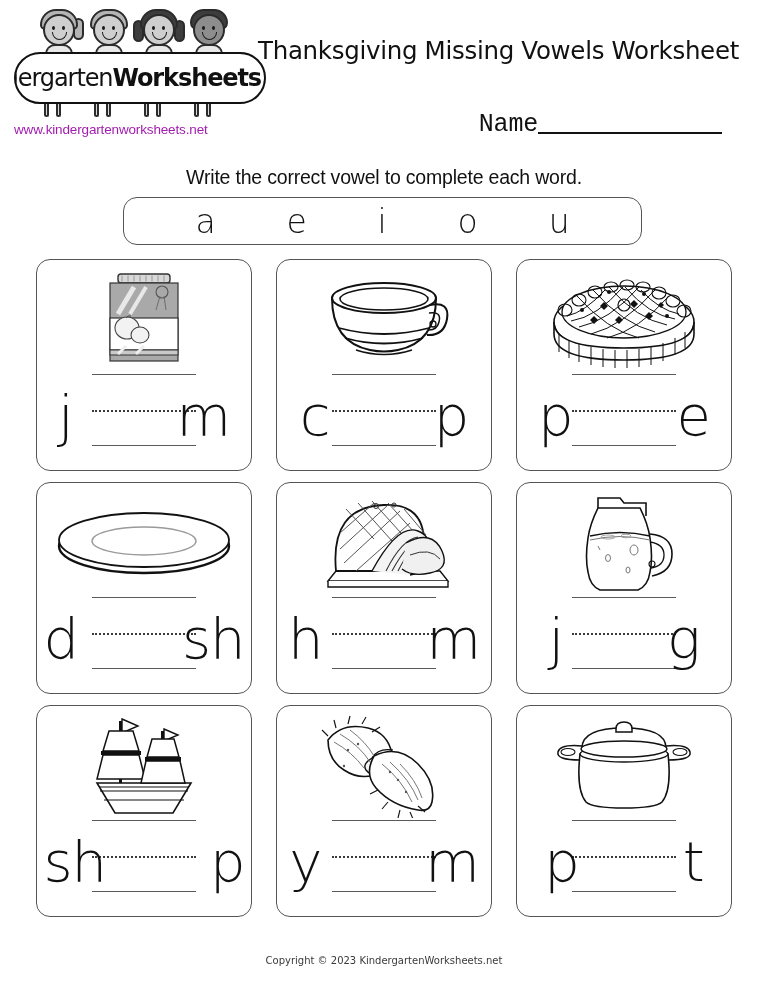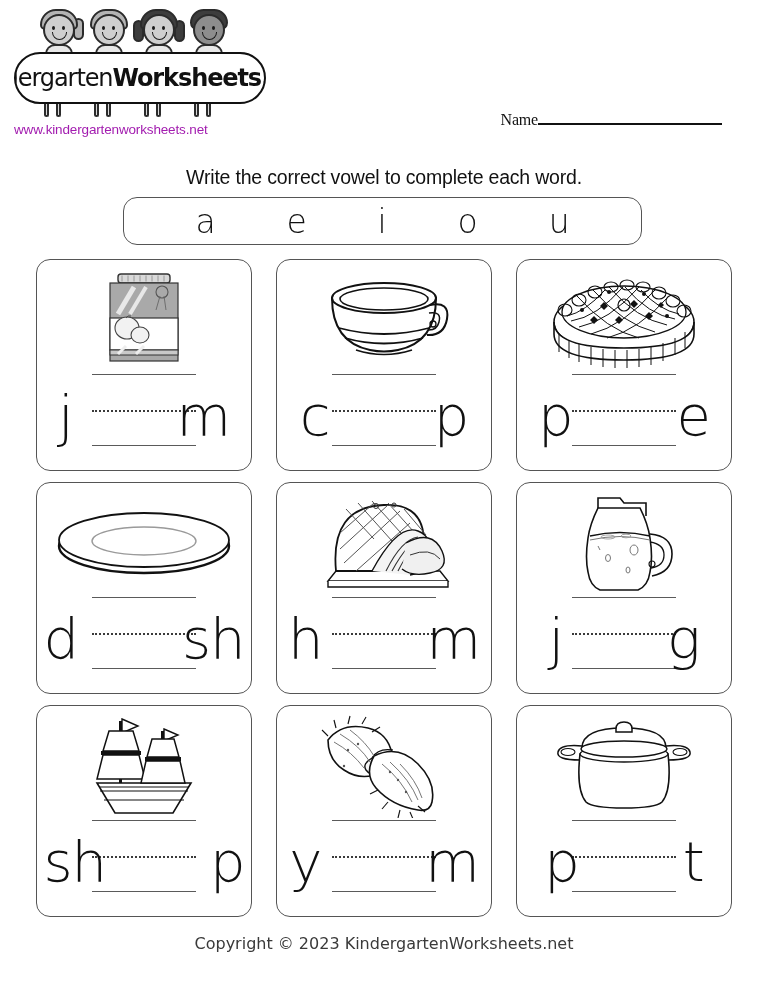--- a/index.html
+++ b/index.html
@@ -159,22 +159,22 @@
   }
 
   .name-row {
     position: absolute;
     right: 46px;
     top: 112px;
     display: flex;
     align-items: flex-end;
   }
   .name-label {
-    font-family: Liberation Serif, serif;
-    font-size: 16px;
+    font-family: Liberation Mono, monospace;
+    font-size: 25px;
     color: #111;
     line-height: 1;
     letter-spacing: -0.2px;
   }
   .name-line {
     width: 184px;
     border-bottom: 2.2px solid #111;
     margin-bottom: 3px;
   }
 
@@ -284,24 +284,24 @@
     line-height: 1;
     color: #111;
     letter-spacing: -1px;
   }
   .letters .gap { display: inline-block; width: 104px; }
 
   
   .footer {
     position: absolute;
     left: 0; right: 0;
-    top: 933px;
+    top: 954px;
     text-align: center;
     font-family: "DejaVu Sans", sans-serif;
-    font-size: 16px;
+    font-size: 10px;
     color: #3a3a3a;
     line-height: 1.35;
   }
 </style>
 </head>
 <body>
 
 <div class="header">
 
   <div class="logo-block">
@@ -356,20 +356,21 @@
         <span style="left:66px;"></span>
       <span style="left:104px;"></span>
         <span style="left:116px;"></span>
       <span style="left:154px;"></span>
         <span style="left:166px;"></span>
     </div>
 
     <div class="site-url">www.kindergartenworksheets.net</div>
   </div>
 
+  <div class="title">Thanksgiving Missing Vowels Worksheet</div>
 
   <div class="name-row">
     <span class="name-label">Name</span>
     <span class="name-line"></span>
   </div>
 </div>
 
 <div class="instruction">Write the correct vowel to complete each word.</div>
 
 <div class="vowel-bank">

